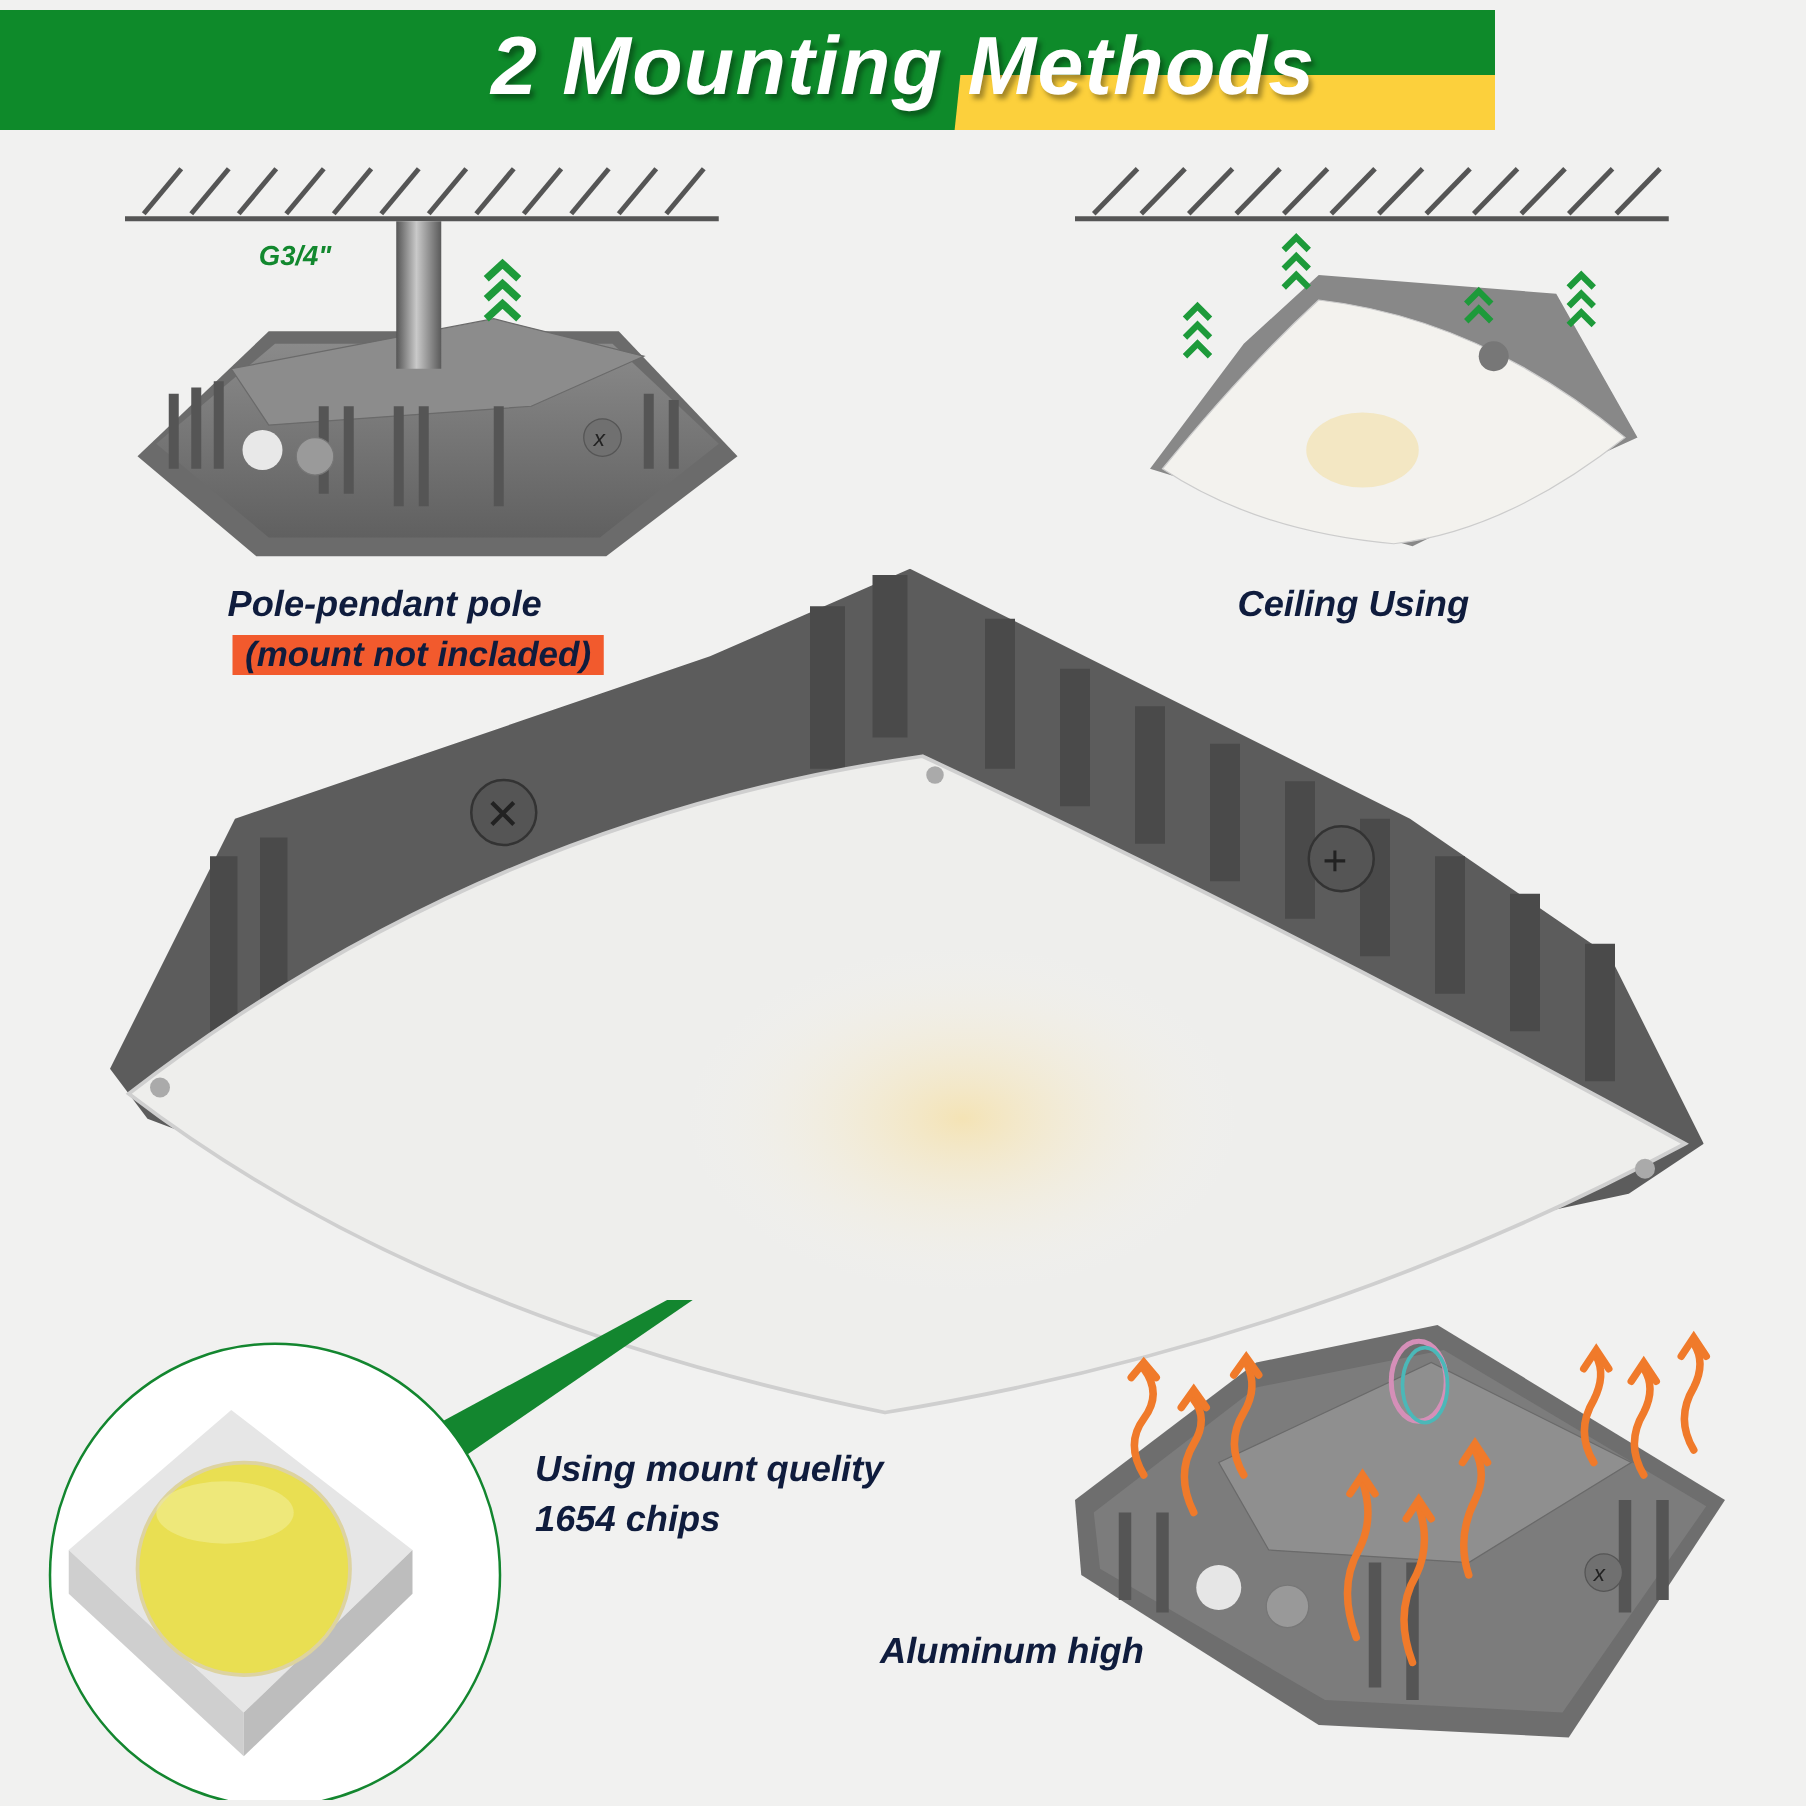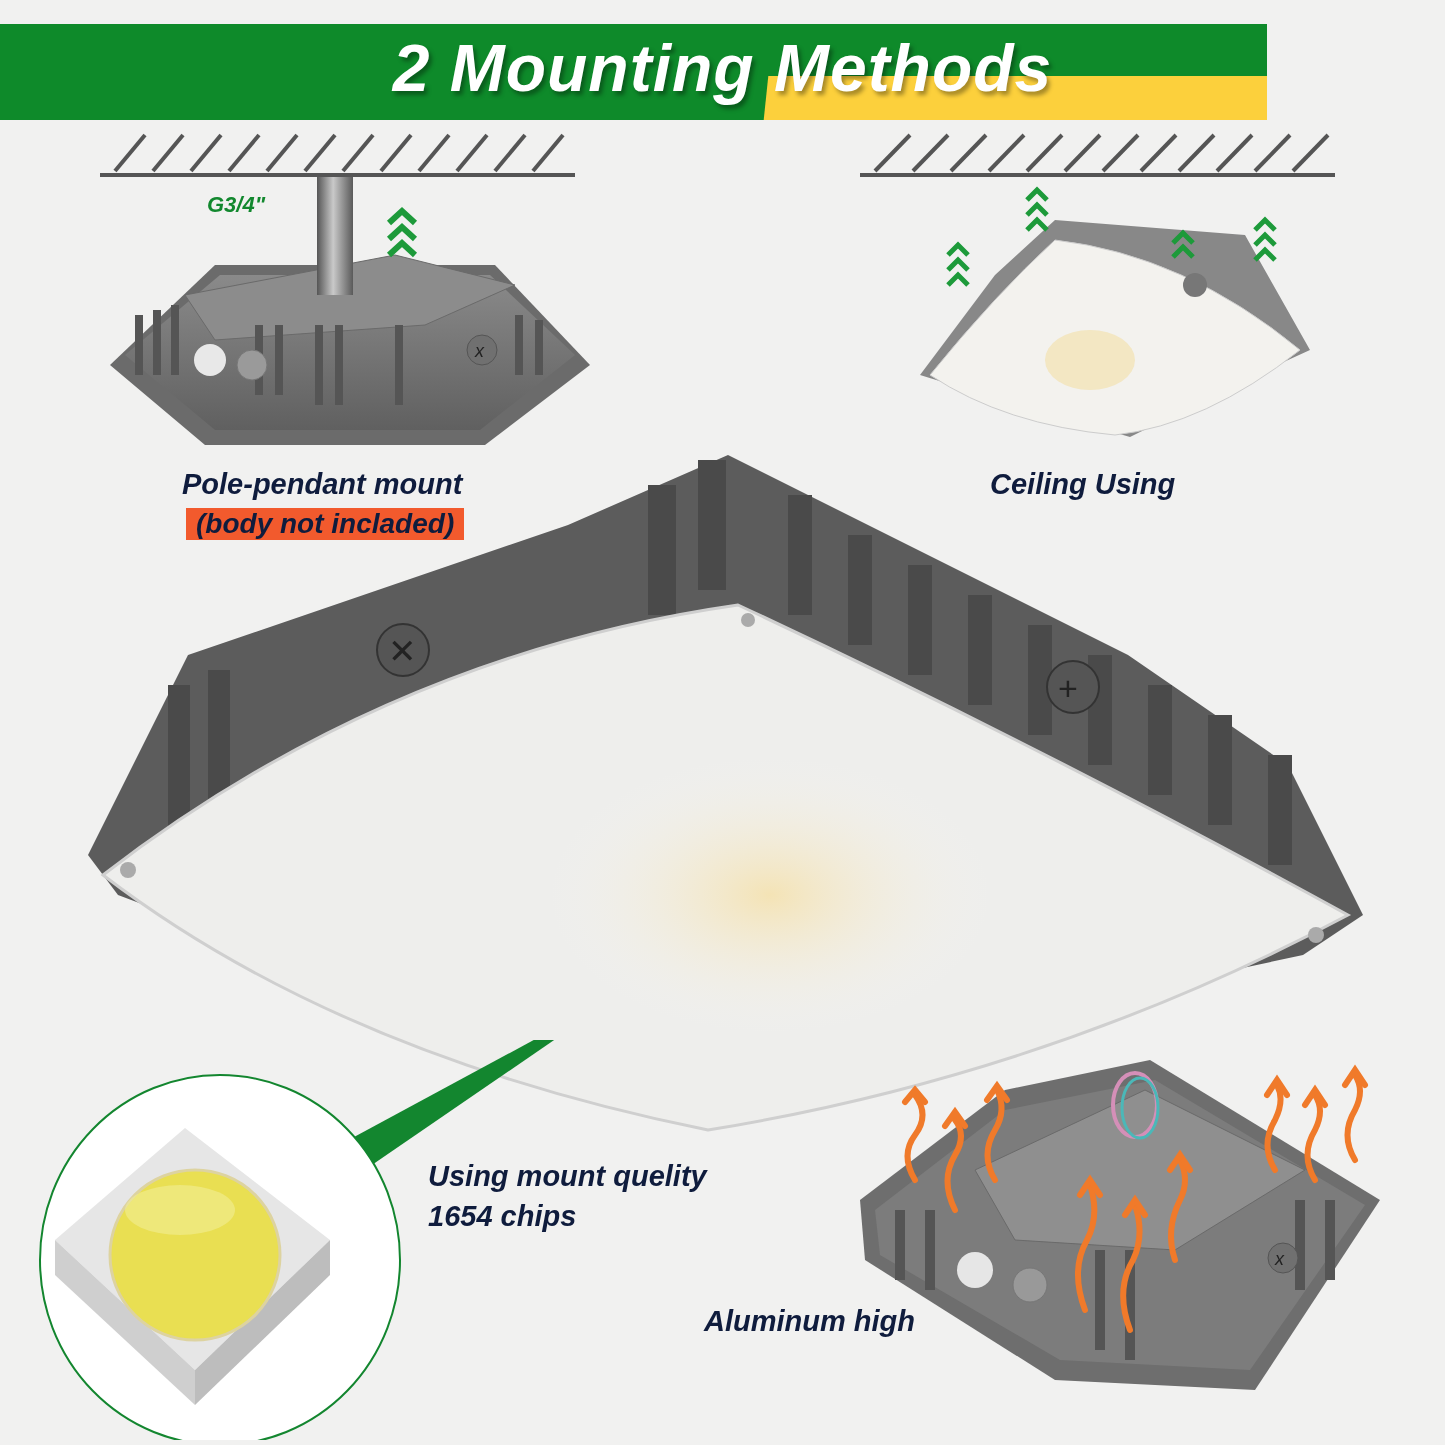--- a/index.html
+++ b/index.html
@@ -1,19 +1,19 @@
 <!DOCTYPE html>
 <html><head>
 <meta charset="utf-8">
 <style>
   html, body { margin:0; padding:0; }
   body { width:1445px; height:1445px; background:#f1f1f0; position:relative; overflow:hidden; font-family:"Liberation Sans", sans-serif; }
   .abs { position:absolute; }
   
-  .banner { left:0; top:24px; width:1267px; height:96px; background:#0e8a2a; overflow:hidden; }
+  .banner { left:0; top:8px; width:1152px; height:96px; background:#0e8a2a; overflow:hidden;padding-left:44px; }
   .banner-yellow { position:absolute; left:762px; top:52px; width:700px; height:60px; background:#fcd03c; transform:skewX(-6deg); transform-origin:left bottom; }
   .banner-title { position:absolute; left:0; top:6px; width:1445px; text-align:center; font-size:66px; font-weight:bold; font-style:italic; color:#ffffff; letter-spacing:1px; text-shadow:3px 4px 4px rgba(0,0,0,0.35); }
   .caption { font-weight:bold; font-style:italic; color:#0f1c3d; font-size:29px; white-space:nowrap; }
   .note { background:#f25a2d; color:#0f1c3d; font-weight:bold; font-style:italic; font-size:28px; padding:0 10px; white-space:nowrap; }
   .green-label { color:#12882e; font-weight:bold; font-style:italic; font-size:22px; }
   svg { display:block; }
 </style>
 </head>
 <body>
 
@@ -74,22 +74,22 @@
     </g>
     <rect x="222" y="52" width="36" height="118" fill="url(#pole)"></rect>
     <g fill="none" stroke="#1d9a3a" stroke-width="6">
       <polyline points="294,98 307,86 320,98"></polyline>
         <polyline points="294,114 307,102 320,114"></polyline>
         <polyline points="294,130 307,118 320,130"></polyline>
     </g>
   </svg>
 </div>
 <div class="abs green-label" style="left:207px;top:192px;">G3/4"</div>
-<div class="abs caption" style="left:182px;top:468px;">Pole-pendant mount</div>
-<div class="abs note" style="left:186px;top:508px;">(body not incladed)</div>
+<div class="abs caption" style="left:182px;top:468px;">Pole-pendant pole</div>
+<div class="abs note" style="left:186px;top:508px;">(mount not incladed)</div>
 
 <div class="abs" style="left:855px;top:125px;width:490px;height:320px;">
   <svg width="490" height="320" viewBox="0 0 490 320">
     <g stroke="#555" stroke-width="4">
       <line x1="5" y1="50" x2="480" y2="50"></line>
       <line x1="20" y1="46" x2="55" y2="10"></line>
         <line x1="58" y1="46" x2="93" y2="10"></line>
       <line x1="96" y1="46" x2="131" y2="10"></line>
         <line x1="134" y1="46" x2="169" y2="10"></line>
       <line x1="172" y1="46" x2="207" y2="10"></line>

